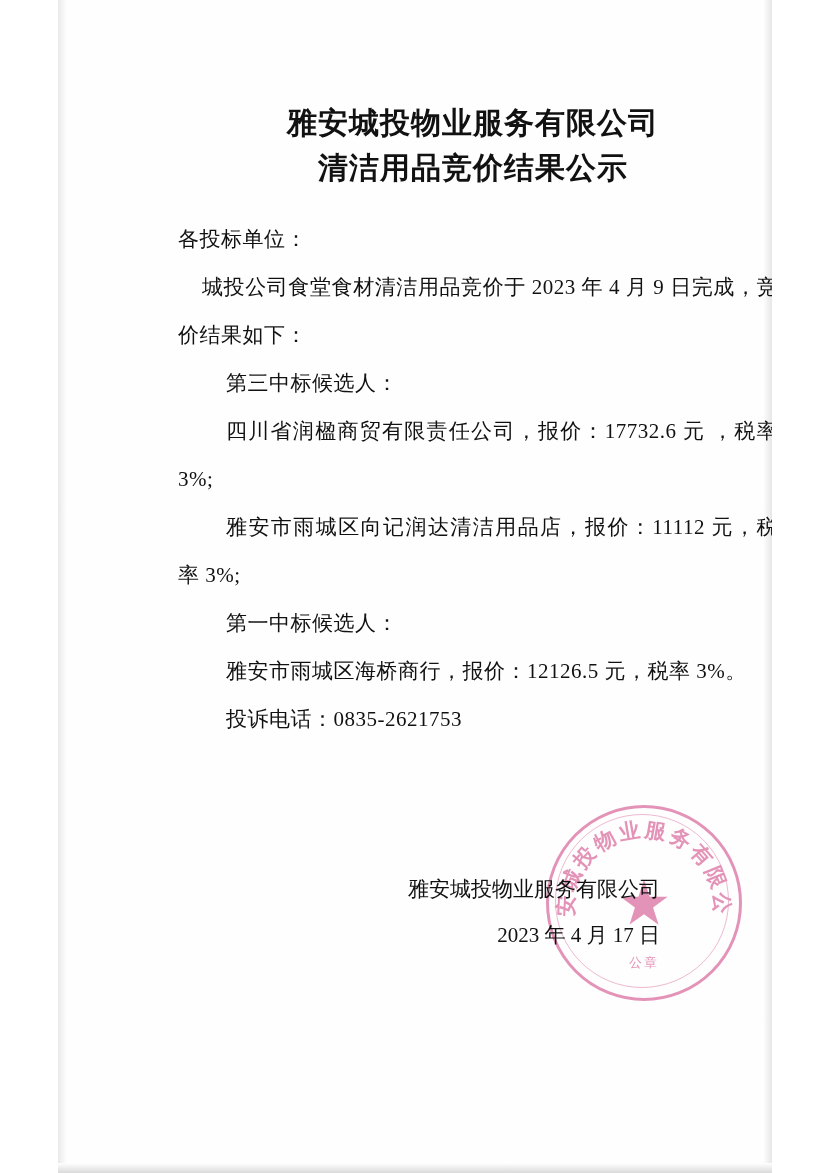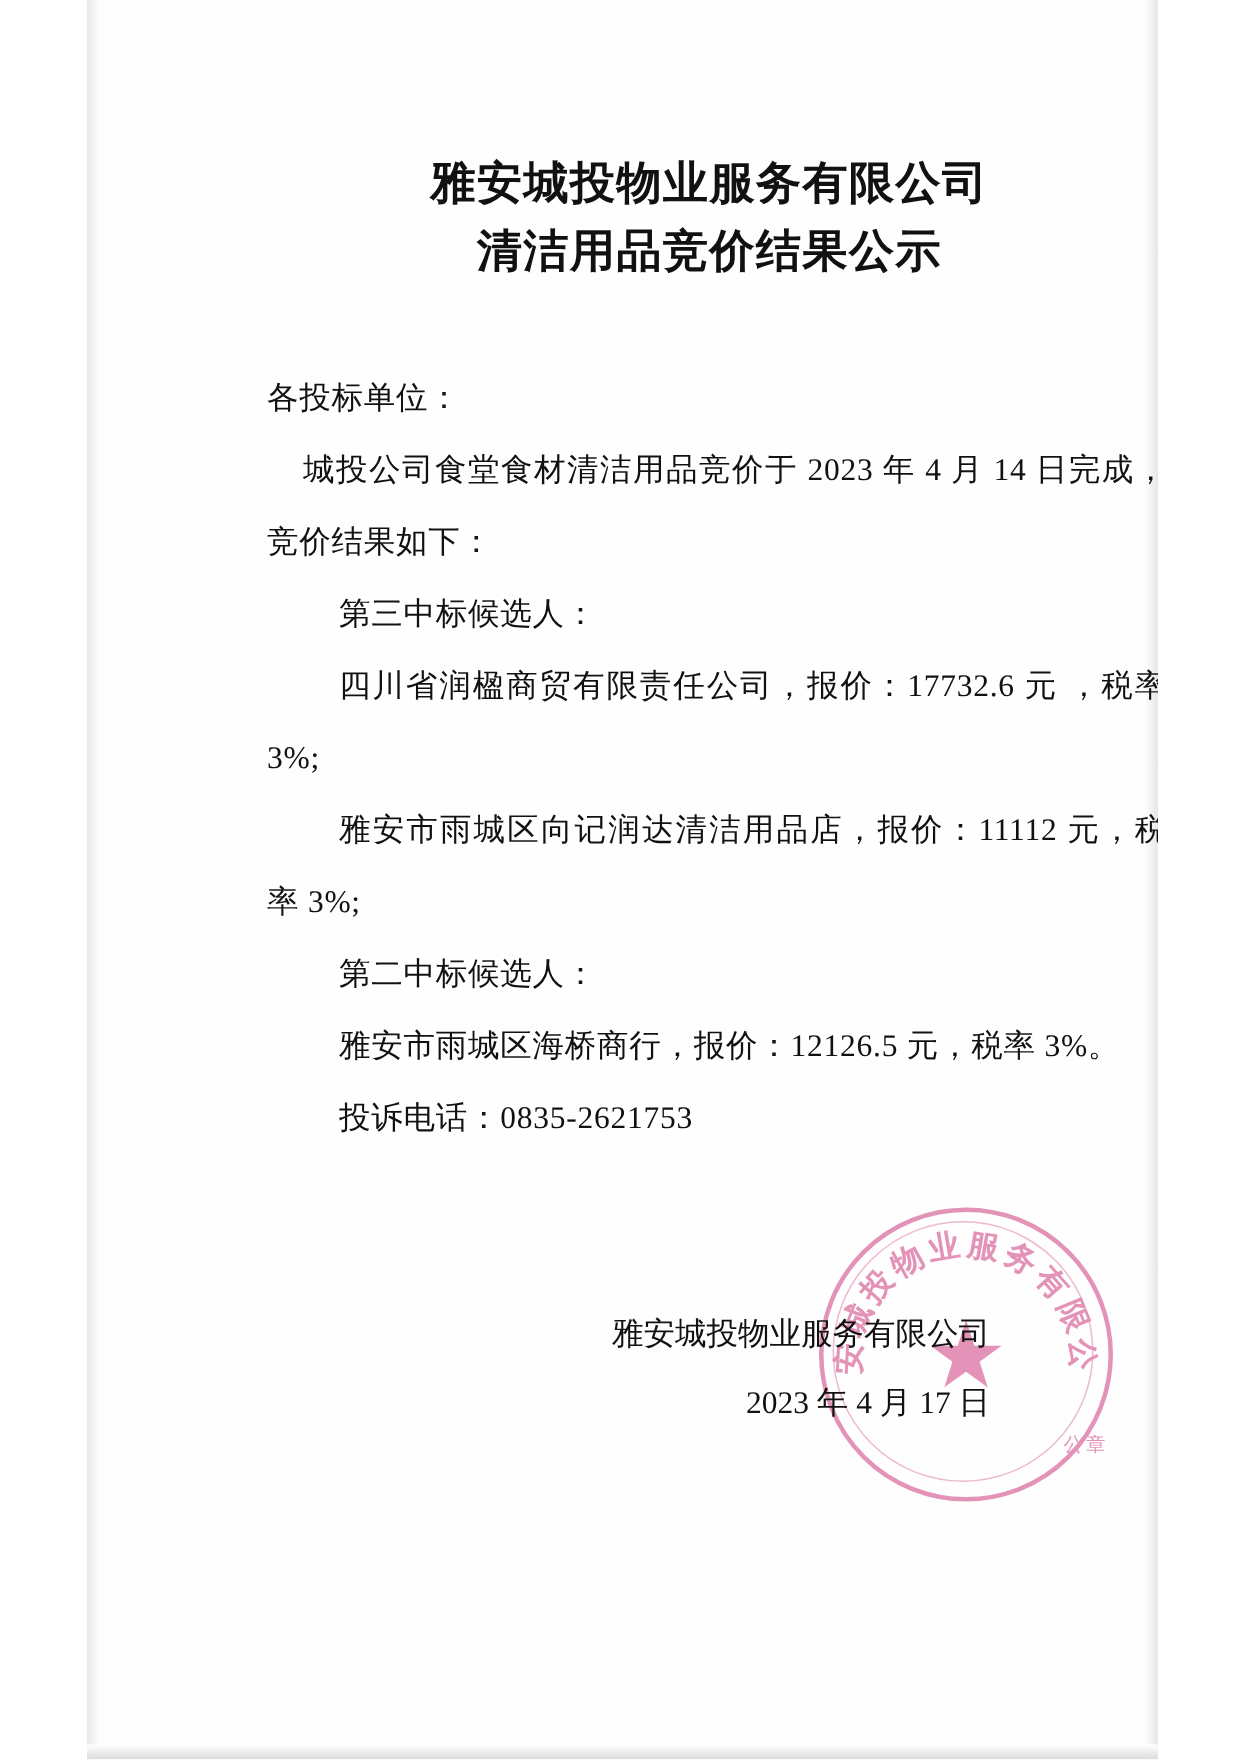--- a/index.html
+++ b/index.html
@@ -50,21 +50,21 @@
     line-height: 45px;
     letter-spacing: 1px;
   }
   .doc-title .line2 {
     display: block;
   }
 
   .body-block {
     position: absolute;
     left: 120px;
-    top: 241px;
+    top: 215px;
     width: 600px;
     font-size: 21px;
     line-height: 48px;
     letter-spacing: 0.5px;
   }
   .p {
     margin: 0;
     text-align: justify;
   }
   .indent1 { text-indent: 24px; }
@@ -120,46 +120,46 @@
     font-size: 21px;
     font-weight: bold;
     fill: #d4538c;
     letter-spacing: 3px;
   }
   .seal .seal-bottom {
     position: absolute;
     left: 0;
     bottom: 26px;
     width: 190px;
-    text-align: right;
+    text-align: center;
     font-size: 13px;
     letter-spacing: 2px;
   }
 </style>
 </head>
 <body>
 
 <div class="page">
 
   <div class="scan-edge-left"></div>
   <div class="scan-edge-right"></div>
   <div class="scan-edge-bottom"></div>
 
   <div class="doc-title">
     <span class="line1">雅安城投物业服务有限公司</span>
     <span class="line2">清洁用品竞价结果公示</span>
   </div>
 
   <div class="body-block">
     <p class="p">各投标单位：</p>
-    <p class="p indent1">城投公司食堂食材清洁用品竞价于 2023 年 4 月 14 日完成，竞价结果如下：</p>
+    <p class="p indent1">城投公司食堂食材清洁用品竞价于 2023 年 4 月 9 日完成，竞价结果如下：</p>
     <p class="p indent2">第三中标候选人：</p>
     <p class="p indent2">四川省润楹商贸有限责任公司，报价：17732.6 元 ，税率 3%;</p>
     <p class="p indent2">雅安市雨城区向记润达清洁用品店，报价：11112 元，税率 3%;</p>
-    <p class="p indent2">第二中标候选人：</p>
+    <p class="p indent2">第一中标候选人：</p>
     <p class="p indent2">雅安市雨城区海桥商行，报价：12126.5 元，税率 3%。</p>
     <p class="p indent2">投诉电话：0835-2621753</p>
   </div>
 
   <div class="seal">
     <div class="ring-inner"></div>
     <svg class="seal-arc" viewBox="0 0 190 190">
       <defs>
         <path id="arcpath" d="M 24,100 A 71,71 0 0 1 166,100"></path>
       </defs>

